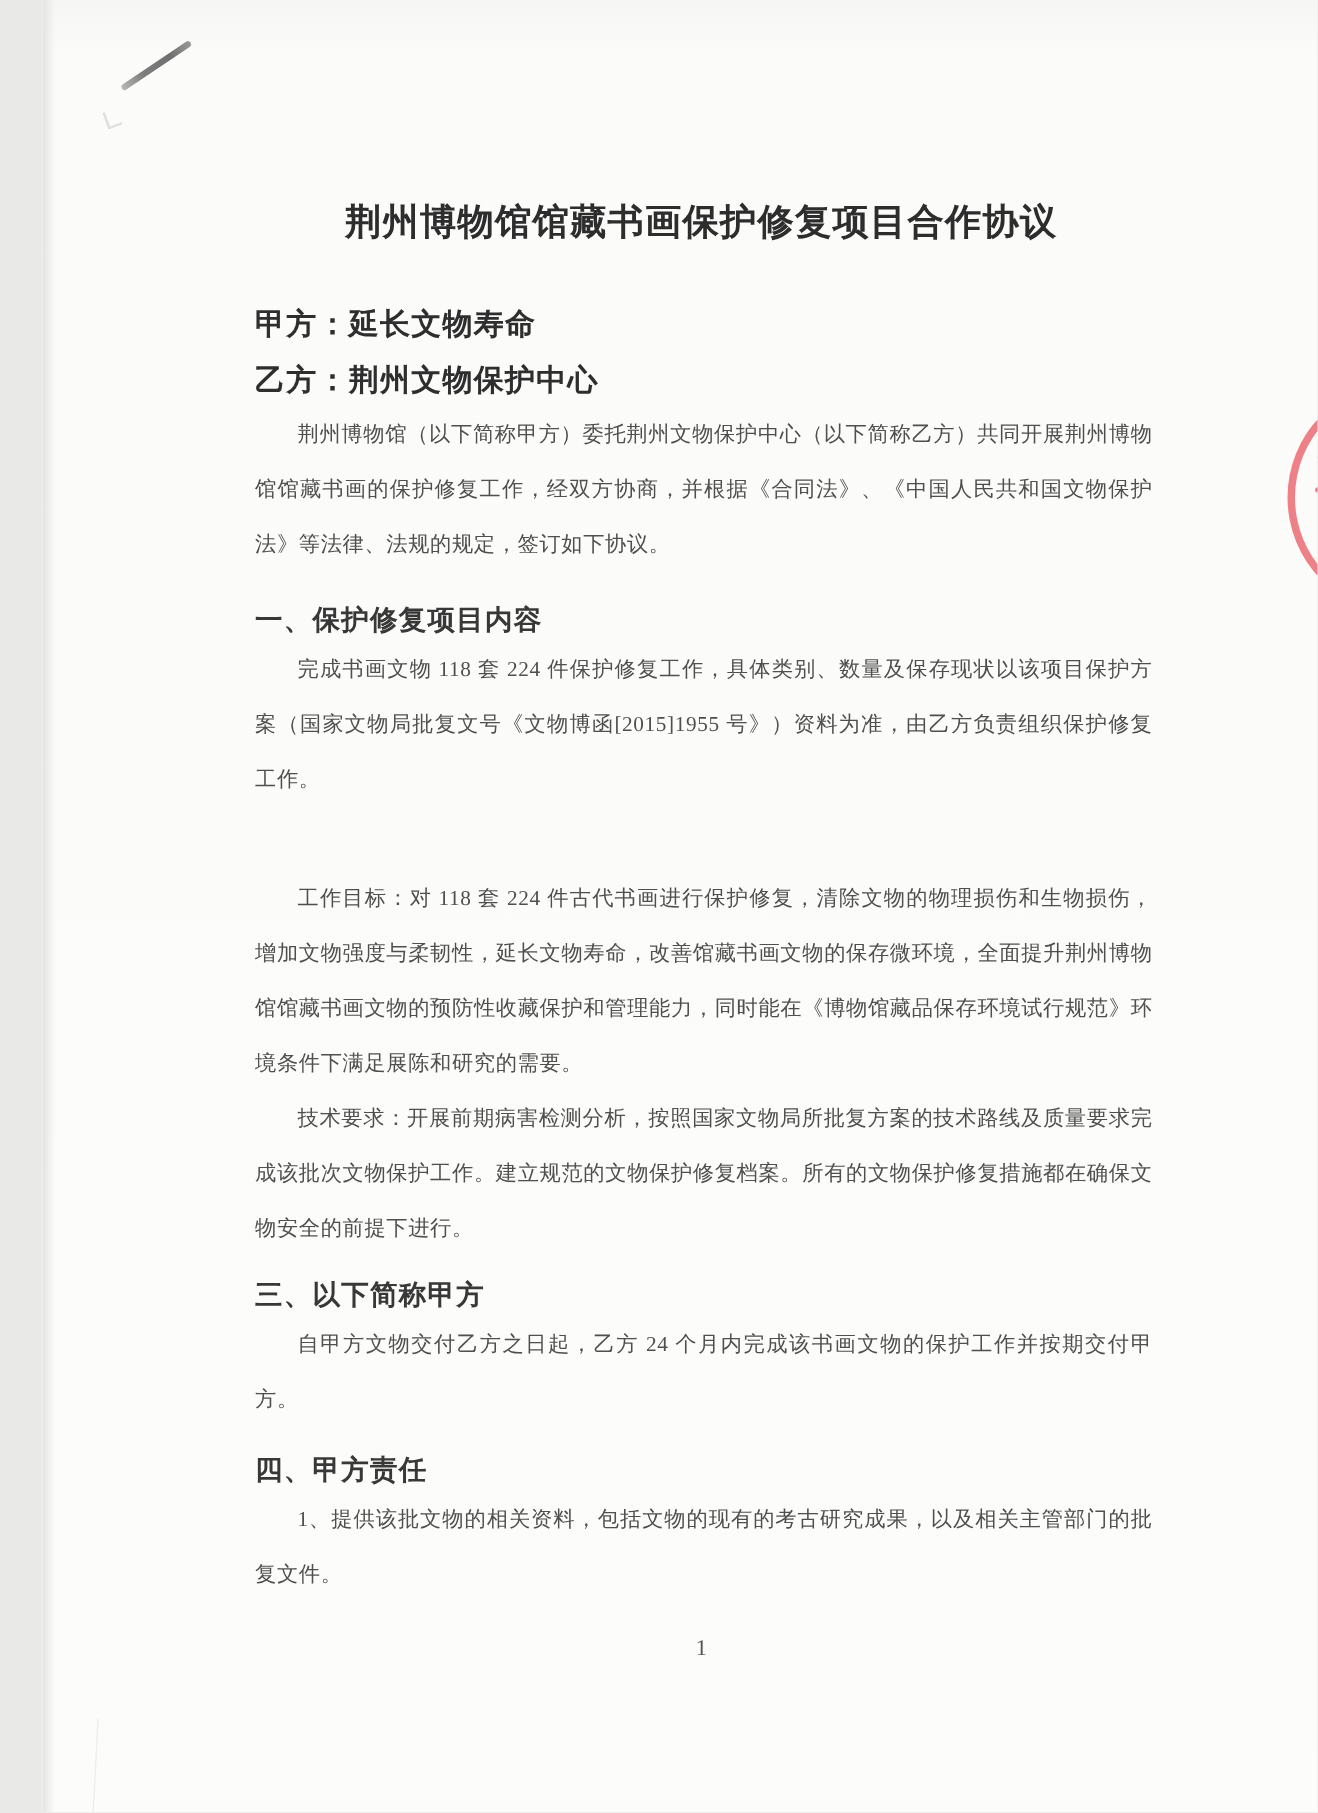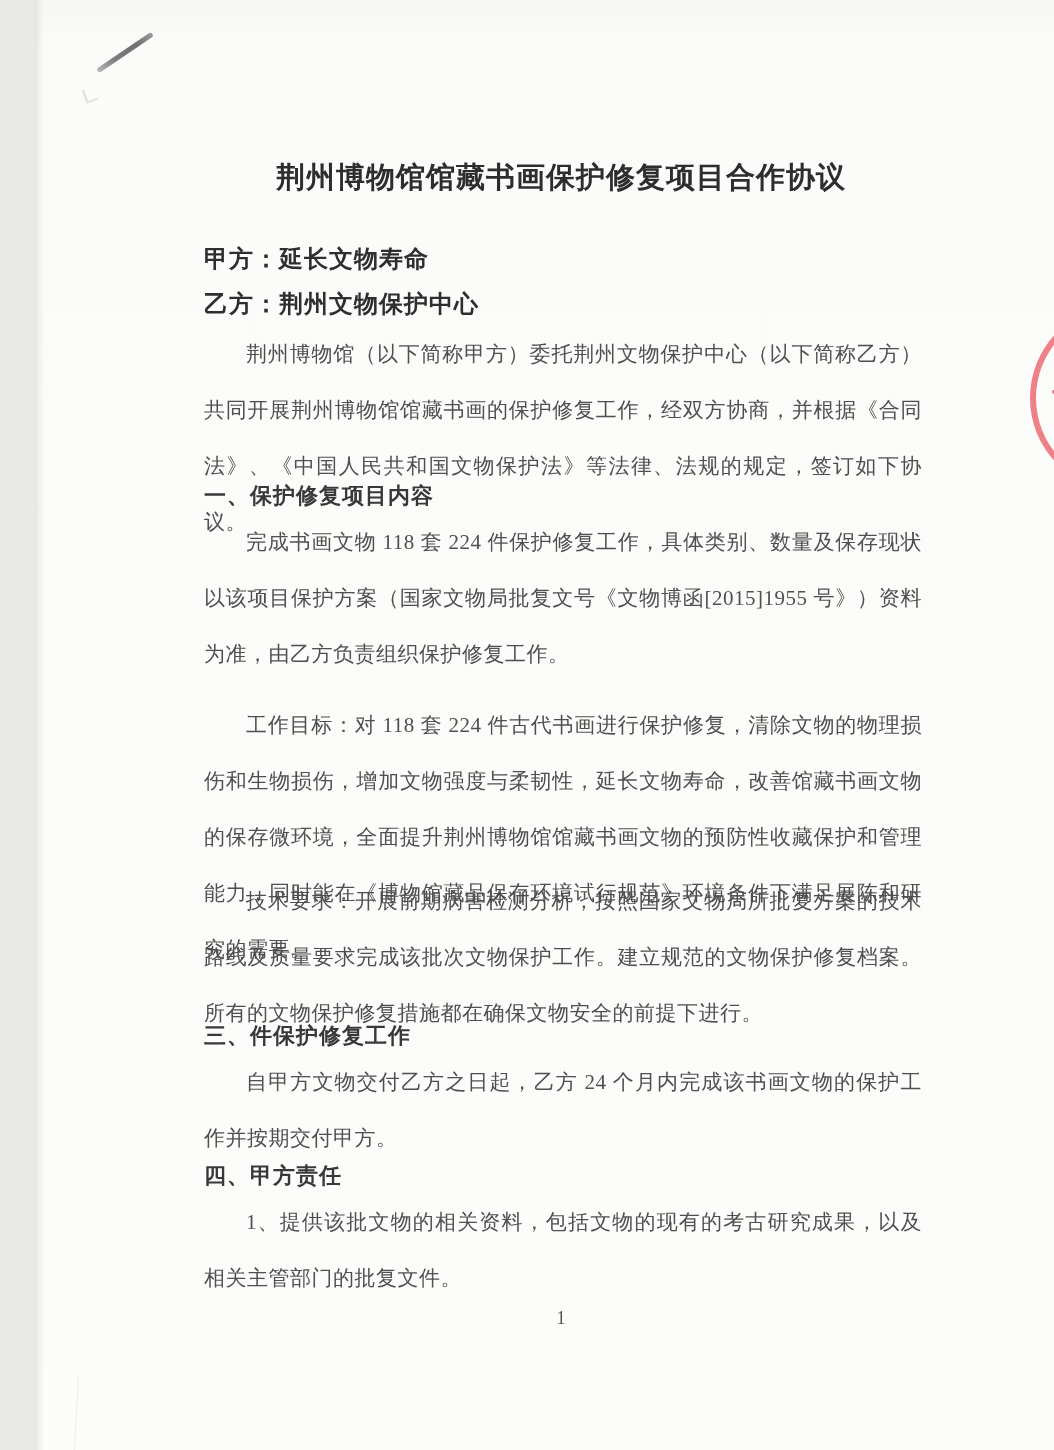--- a/index.html
+++ b/index.html
@@ -48,21 +48,21 @@
     font-size: 24px; font-weight: bold; letter-spacing: 1px; color: #2e2e2e;
   }
   .party-a { top: 243px; }
   .party-b { top: 288px; }
   .heading {
     position: absolute; left: 170px;
     font-size: 22px; font-weight: bold; letter-spacing: 1px; color: #383838; text-align: right;
   }
   .para {
     position: absolute; left: 170px; width: 718px; margin: 0;
-    font-size: 21px; line-height: 56px; letter-spacing: 0.5px;
+    font-size: 17px; line-height: 44px; letter-spacing: 0.5px;
     text-align: justify; text-indent: 2em; color: #4f4f4f;
   }
   .page-number {
     position: absolute; top: 1308px; left: 0; width: 100%;
     text-align: center; font-size: 18px; color: #555;
   }
   
   .seal-ring {
     position: absolute; left: 996px; top: 306px;
     width: 168px; height: 172px;
@@ -97,21 +97,21 @@
   <div class="party party-b">乙方：荆州文物保护中心</div>
 
   <p class="para" style="top:326px">荆州博物馆（以下简称甲方）委托荆州文物保护中心（以下简称乙方）共同开展荆州博物馆馆藏书画的保护修复工作，经双方协商，并根据《合同法》、《中国人民共和国文物保护法》等法律、法规的规定，签订如下协议。</p>
 
   <div class="heading" style="top:481px">一、保护修复项目内容</div>
   <p class="para" style="top:514px">完成书画文物 118 套 224 件保护修复工作，具体类别、数量及保存现状以该项目保护方案（国家文物局批复文号《文物博函[2015]1955 号》）资料为准，由乙方负责组织保护修复工作。</p>
 
   <p class="para" style="top:697px">工作目标：对 118 套 224 件古代书画进行保护修复，清除文物的物理损伤和生物损伤，增加文物强度与柔韧性，延长文物寿命，改善馆藏书画文物的保存微环境，全面提升荆州博物馆馆藏书画文物的预防性收藏保护和管理能力，同时能在《博物馆藏品保存环境试行规范》环境条件下满足展陈和研究的需要。</p>
   <p class="para" style="top:873px">技术要求：开展前期病害检测分析，按照国家文物局所批复方案的技术路线及质量要求完成该批次文物保护工作。建立规范的文物保护修复档案。所有的文物保护修复措施都在确保文物安全的前提下进行。</p>
 
-  <div class="heading" style="top:1021px">三、件保护修复工作</div>
+  <div class="heading" style="top:1021px">三、以下简称甲方</div>
   <p class="para" style="top:1054px">自甲方文物交付乙方之日起，乙方 24 个月内完成该书画文物的保护工作并按期交付甲方。</p>
 
   <div class="heading" style="top:1161px">四、甲方责任</div>
   <p class="para" style="top:1194px">1、提供该批文物的相关资料，包括文物的现有的考古研究成果，以及相关主管部门的批复文件。</p>
 
   <div class="page-number">1</div>
 
   <div class="seal-ring"></div>
   <div class="seal-stroke ss1"></div>
   <div class="seal-stroke ss2"></div>

